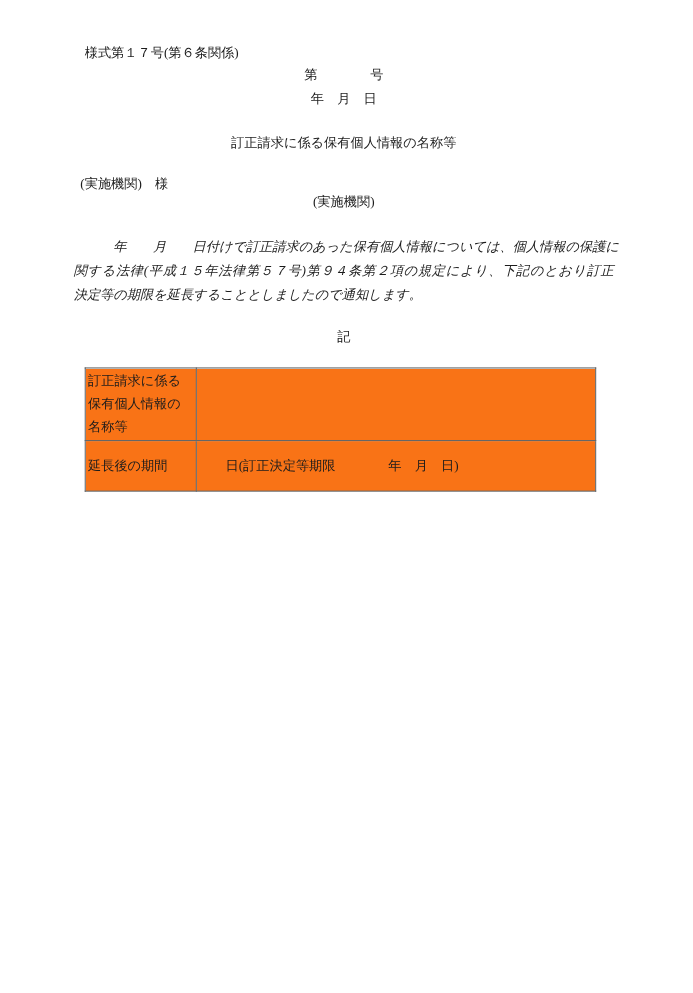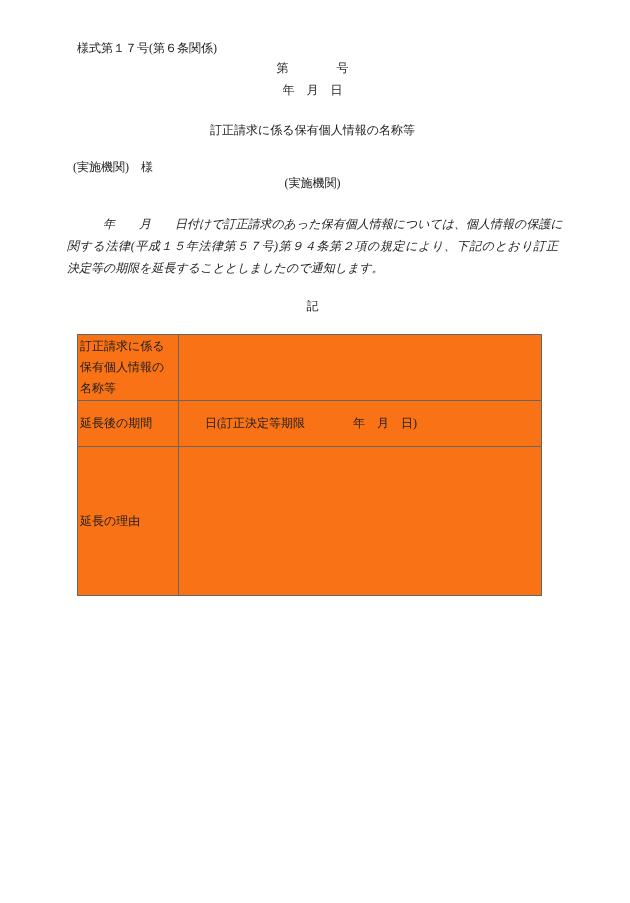--- a/index.html
+++ b/index.html
@@ -74,20 +74,16 @@
       </colgroup>
     <tbody>
       <tr class="r1">
         <td class="top">訂正請求に係る保有個人情報の名称等</td>
         <td class="val"></td>
       </tr>
       <tr class="r2">
         <td>延長後の期間</td>
         <td class="val">　　日(訂正決定等期限　　　　年　月　日)</td>
       </tr>
-      <tr class="r3">
-        <td>延長の理由</td>
-        <td class="val"></td>
-      </tr>
     </tbody>
   </table>
 
 </div>
 
 </body></html>

